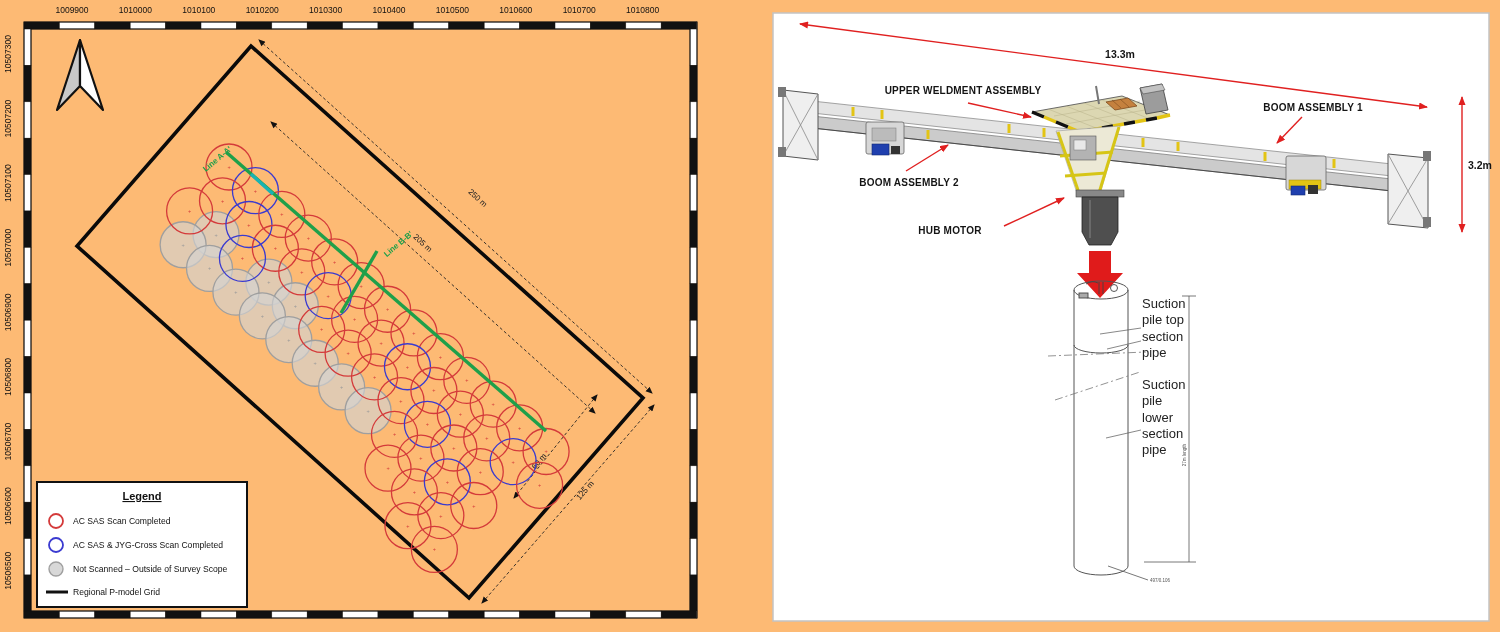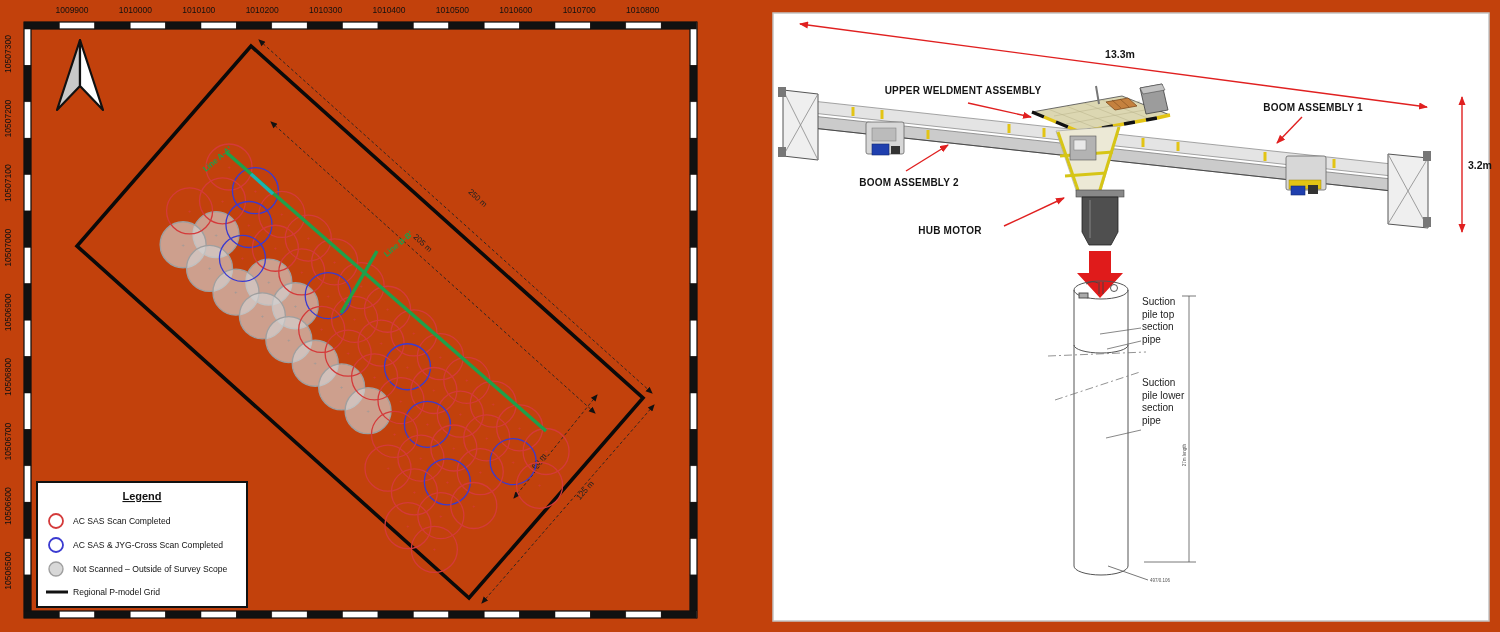--- a/index.html
+++ b/index.html
@@ -1,27 +1,27 @@
 <!DOCTYPE html>
 <html><head>
 <meta charset="utf-8">
 <style>
   html,body{margin:0;padding:0;background:#fff;}
-  #stage{position:relative;width:1500px;height:632px;background:#c2410c;overflow:hidden;
+  #stage{position:relative;width:1500px;height:632px;background:#fdba74;overflow:hidden;
          font-family:"Liberation Sans",sans-serif;}
   svg{position:absolute;left:0;top:0;}
   .tick{font-size:8.5px;fill:#111;}
   .dimlab{font-size:8px;fill:#222;}
   .greenlab{font-size:8px;fill:#1fa04a;font-weight:bold;}
   .leglab{font-size:8.6px;fill:#111;}
   .legtitle{font-size:11px;font-weight:bold;fill:#111;text-decoration:underline;}
   .biglab{font-size:10px;font-weight:bold;fill:#141414;letter-spacing:.2px;}
   .dimbig{font-size:10.5px;font-weight:bold;fill:#141414;}
   .pilenote{font-size:4.5px;fill:#555;}
-  .pile-label{position:absolute;width:48px;font-size:10px;line-height:1.25;color:#222;}
+  .pile-label{position:absolute;width:48px;font-size:13px;line-height:1.25;color:#222;}
 </style>
 </head>
 <body>
 
 <div id="stage">
 
 <svg width="1500" height="632" viewBox="0 0 1500 632">
   <defs>
     <marker id="ab" markerWidth="8" markerHeight="8" refX="6" refY="3" orient="auto" markerUnits="userSpaceOnUse">
       <path d="M0,0 L7,3 L0,6 Z" fill="#111"></path>

